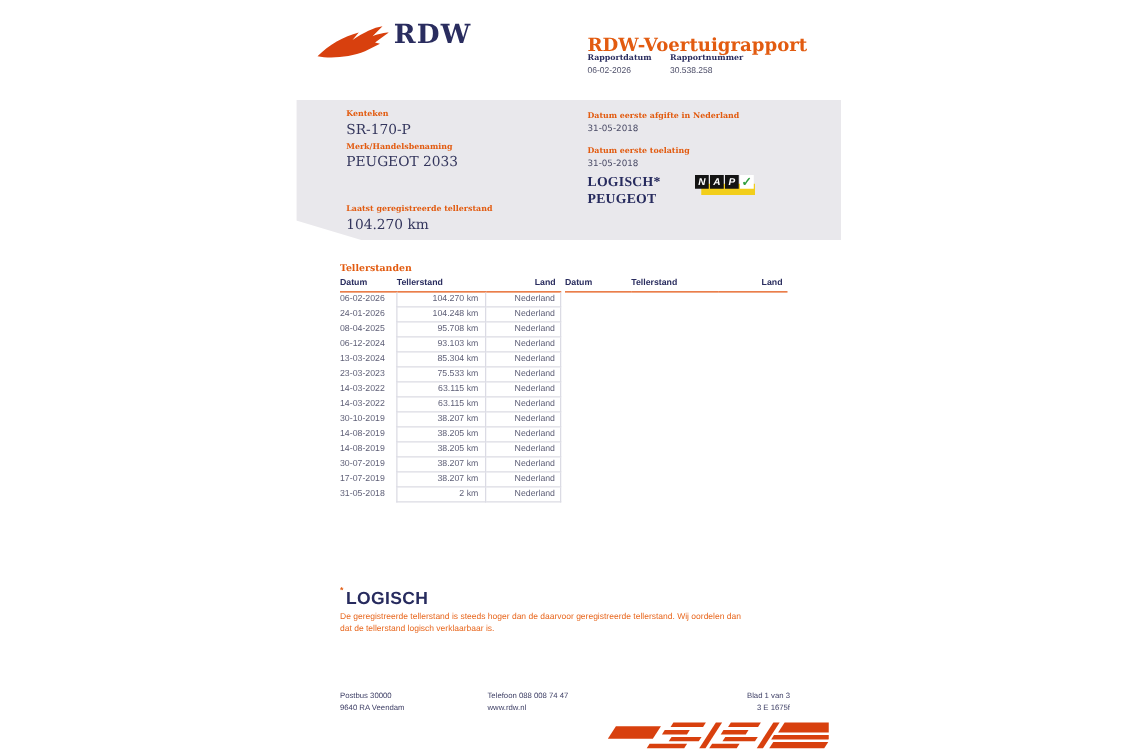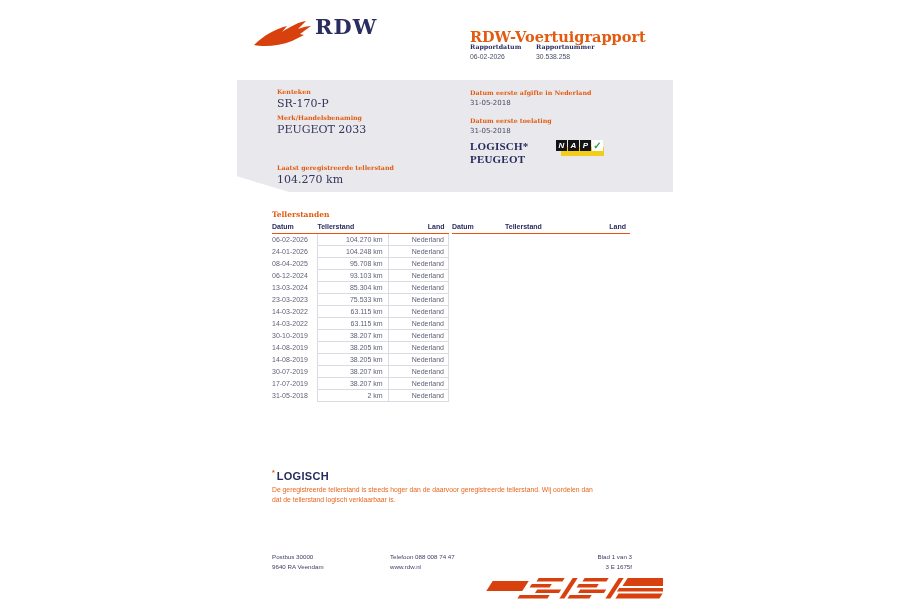--- a/index.html
+++ b/index.html
@@ -81,21 +81,21 @@
   .tbl td.datum{width:46px;}
   .tbl td.teller{width:68px;text-align:right;padding-right:5px;border:1px solid #DBDBE4;}
   .tbl td.land{width:57px;text-align:right;padding-right:4px;border:1px solid #DBDBE4;}
   .tbl col.c-datum{width:46px;} .tbl col.c-teller{width:68px;} .tbl col.c-land{width:63px;}
   .tbl-right col.c-datum{width:53px;} .tbl-right col.c-teller{width:70px;} .tbl-right col.c-land{width:55px;}
 
   
   .footnote{position:absolute;left:35px;top:470px;width:332px;}
   .fn-head{display:flex;align-items:flex-start;}
   .fn-marker{color:#E25B10;font-size:7px;font-weight:bold;margin-right:2px;margin-top:-1px;}
-  .fn-title{font-weight:bold;font-size:11px;color:#272B5E;letter-spacing:.3px;}
+  .fn-title{font-weight:bold;font-size:14px;color:#272B5E;letter-spacing:.3px;}
   .fn-text{margin-top:3px;font-size:6.8px;line-height:9.5px;color:#E8671E;}
 
   
   .footer{position:absolute;left:35px;top:552px;width:360px;display:flex;
     font-size:6.2px;line-height:10px;color:#3F4066;}
   .f-col1{width:118px;}
   .f-col2{flex:1;}
   .f-col3{text-align:right;}
 
   

